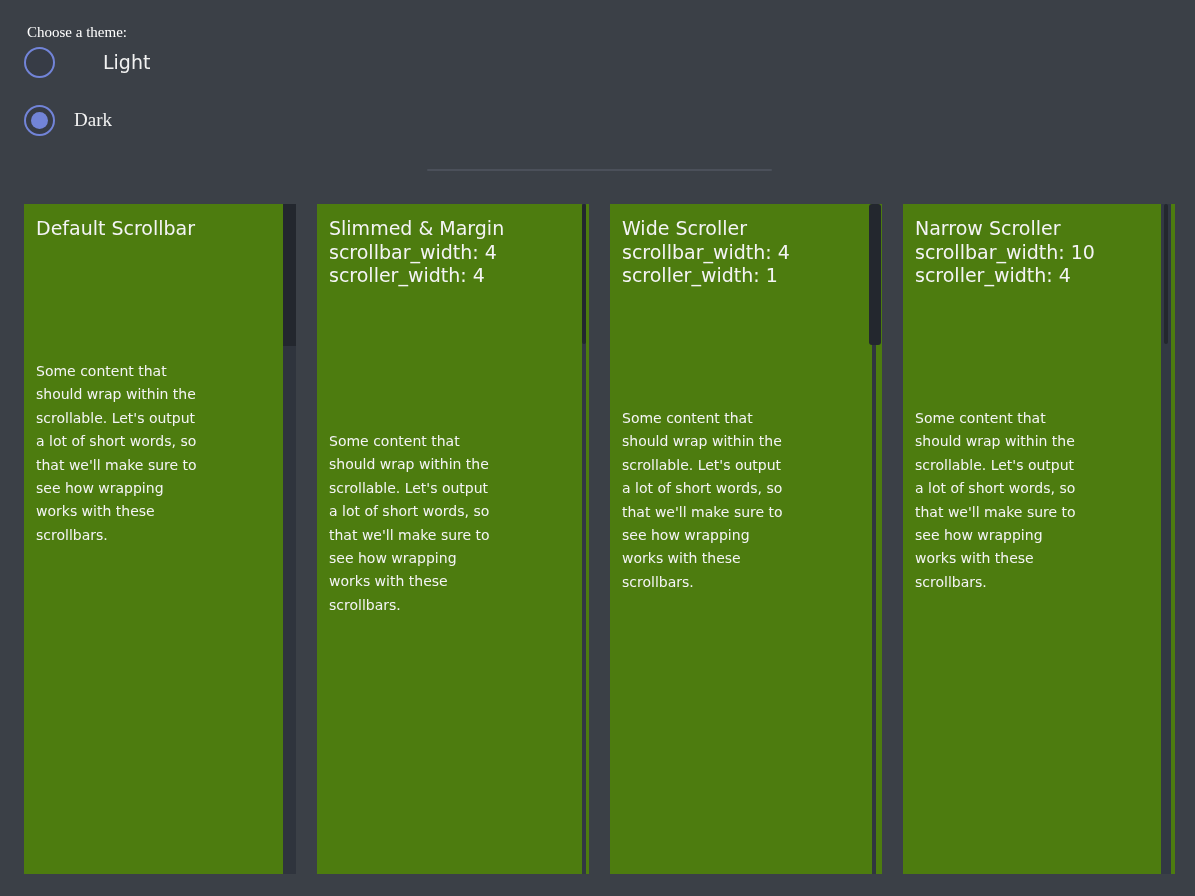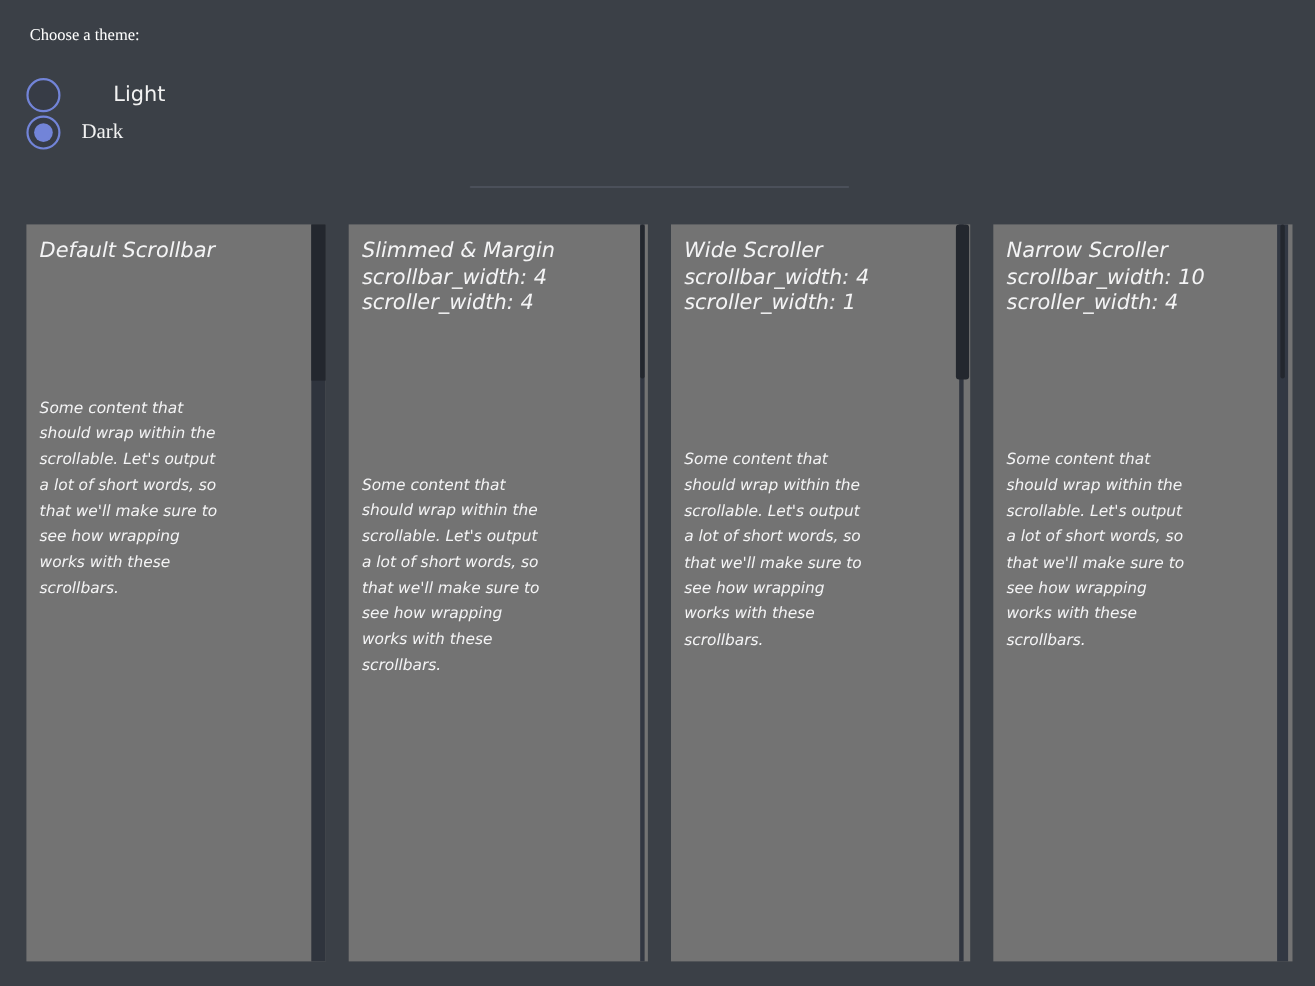--- a/index.html
+++ b/index.html
@@ -15,21 +15,21 @@
 
   
   .theme-label {
     position:absolute; left:27px; top:24px;
     font-size:15px; color:#ffffff;font-family:Liberation Serif, serif;
   }
   .radio-row {
     position:absolute; left:24px;
     display:flex; align-items:center; gap:19px; height:32px;
   }
-  .radio-row.light { top:70px;gap:48px; }
+  .radio-row.light { top:46px;gap:48px; }
   .radio-row.dark  { top:104px;font-family:Liberation Serif, serif; }
   .radio-circle {
     width:31px; height:31px; flex:0 0 31px;
     border:2px solid #7284d8; border-radius:50%;
     background:#373c46;
     display:flex; align-items:center; justify-content:center;
   }
   .radio-dot {
     width:17px; height:17px; border-radius:50%;
     background:#7284d8;
@@ -40,22 +40,21 @@
   .divider {
     position:absolute; left:427px; top:169px;
     width:345px; height:2px;
     background:#4b505a; border-radius:1px;
   }
 
   
   .panel {
     position:absolute; top:204px;
     width:272px; height:670px;
-    background:#737373;
-    font-style:italic;
+    background:#4d7c0f;
   }
   .panel.p1 { left:24px;  }
   .panel.p2 { left:317px; }
   .panel.p3 { left:610px; }
   .panel.p4 { left:903px; }
 
   .panel-header {
     position:absolute; left:12px; top:13px;
     font-size:19px; line-height:23.5px; color:#f4f4f5;
     white-space:nowrap;

